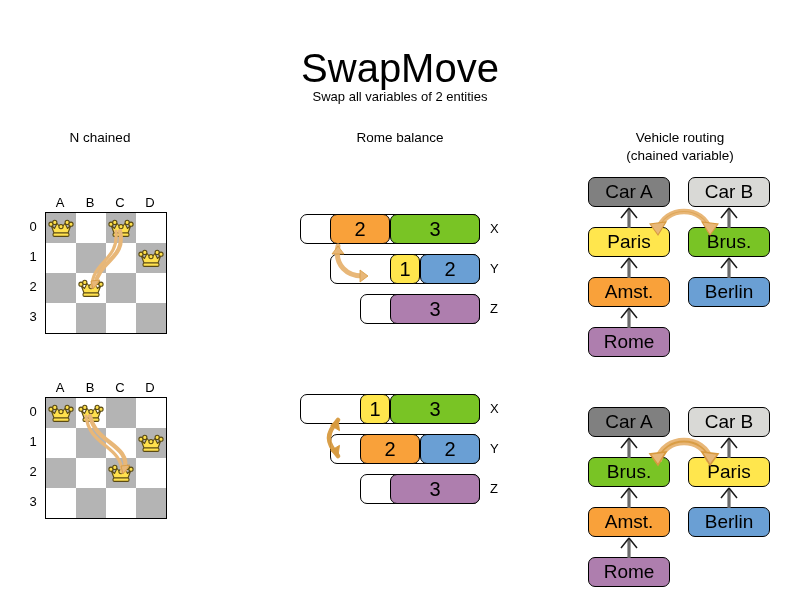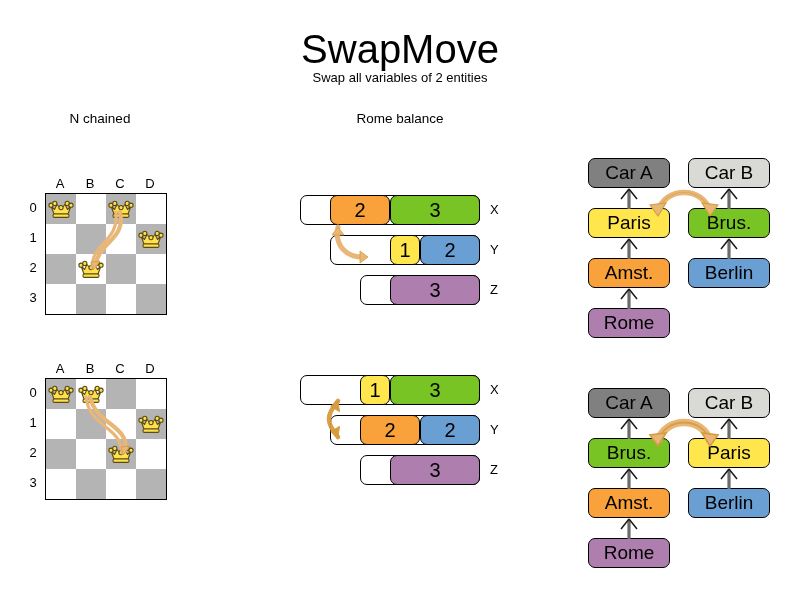--- a/index.html
+++ b/index.html
@@ -8,21 +8,21 @@
     background: #ffffff;
   }
   body {
     width: 800px;
     height: 600px;
     position: relative;
     font-family: "Liberation Sans", sans-serif;
     color: #000000;
     overflow: hidden;
   }
-  .abs { position: absolute; }
+  .abs { position: absolute; margin-top: 19px; }
 
   
   #page-title {
     top: 26px; left: 0; width: 800px;
     text-align: center;
     font-size: 40px;
     line-height: 46px;
     font-weight: normal;
   }
   #page-subtitle {
@@ -142,20 +142,22 @@
 </style>
 </head>
 <body>
 
 <div class="abs" id="page-title">SwapMove</div>
 <div class="abs" id="page-subtitle">Swap all variables of 2 entities</div>
 
 <div class="abs col-heading" id="heading-nqueens">N chained</div>
 <div class="abs col-heading" id="heading-cloud">Rome balance</div>
 <div class="abs col-heading" id="heading-vehicle">
+  <div>Vehicle routing</div>
+  <div>(chained variable)</div>
 </div>
 
 <div class="abs board-wrap" id="nqueens-before" style="left:25px; top:175px;">
     <div class="file-label" style="left: 20px;">A</div>
     <div class="file-label" style="left: 50px;">B</div>
     <div class="file-label" style="left: 80px;">C</div>
     <div class="file-label" style="left: 110px;">D</div>
     <div class="rank-label" style="top: 26px;">0</div>
     <div class="rank-label" style="top: 56px;">1</div>
     <div class="rank-label" style="top: 86px;">2</div>

